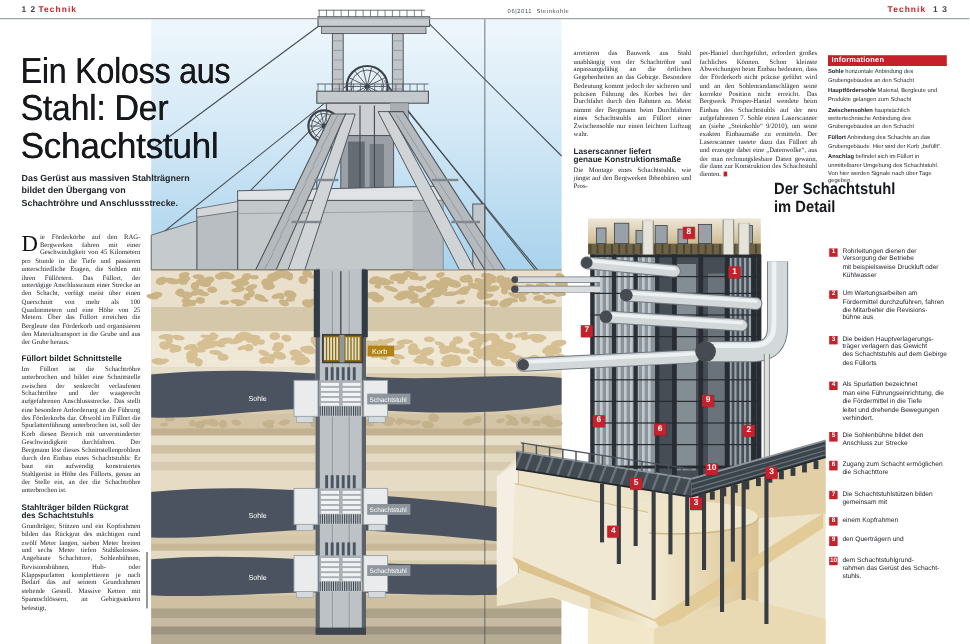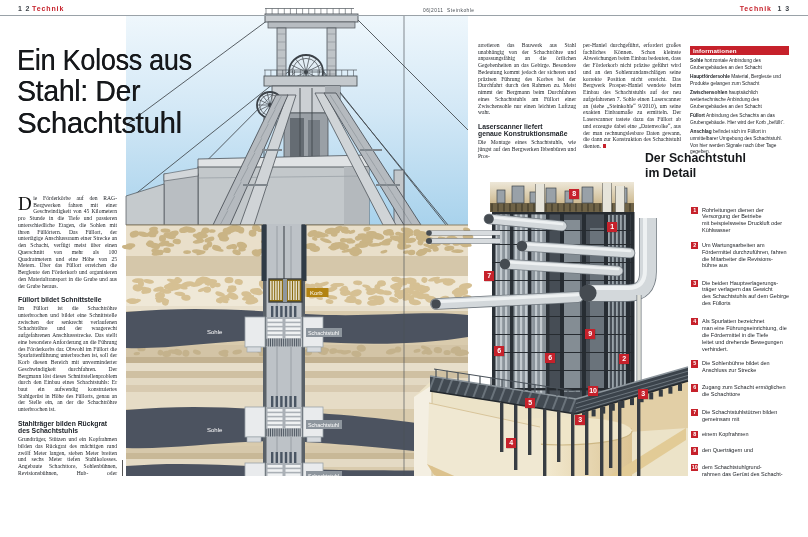--- a/index.html
+++ b/index.html
@@ -1,16 +1,16 @@
 <!DOCTYPE html>
 <html><head><meta charset="utf-8">
 <style>
 html,body{margin:0;padding:0;background:#fff}
 body{width:808px;height:537px;overflow:hidden;font-family:"Liberation Sans",sans-serif;-webkit-font-smoothing:antialiased}
-#page{position:relative;width:808px;height:476px;background:#fff;overflow:hidden}
+#page{position:relative;width:808px;height:537px;background:#fff;overflow:hidden}
 b{font-weight:bold}
 </style></head>
 <body>
 <div id="page">
 <svg style="position:absolute;left:0;top:0" width="808" height="537" viewBox="0 0 808 537">
       <defs>
 <linearGradient id="sky" x1="0" y1="0" x2="0" y2="1">
  <stop offset="0" stop-color="#eff7fc"></stop>
  <stop offset="0.45" stop-color="#d3e8f6"></stop>
  <stop offset="1" stop-color="#a8d2ec"></stop>
@@ -902,20 +902,21 @@
 <div style="position:absolute;left:18px;top:4.5px;font-size:7px;font-weight:bold;letter-spacing:0.8px;color:#3d4349">1 2</div>
     <div style="position:absolute;left:32px;top:4.5px;font-size:7px;font-weight:bold;letter-spacing:0.9px;color:#c6212b">Technik</div>
     <div style="position:absolute;left:0;top:15px;width:808px;height:1px;background:#9aa2a8"></div>
     <div style="position:absolute;left:423px;top:7.5px;font-size:4.8px;letter-spacing:0.5px;color:#454b51">06|2011&nbsp; Steinkohle</div>
     <div style="position:absolute;left:690px;top:4.5px;width:100px;text-align:right;font-size:7px;font-weight:bold;letter-spacing:0.9px;color:#c6212b">Technik&nbsp; <span style="color:#3d4349">1 3</span></div>
     <div style="position:absolute;left:17px;top:44px;font-size:30px;color:#16181b;line-height:31.3px;letter-spacing:-0.3px;text-shadow:0.25px 0 0 #16181b">
 <div style="transform:scaleX(0.90);transform-origin:0 0">Ein Koloss aus</div>
 <div style="transform:scaleX(0.944);transform-origin:0 0">Stahl: Der</div>
 <div style="transform:scaleX(0.98);transform-origin:0 0">Schachtstuhl</div>
     </div>
+    <div style="position:absolute;left:18px;top:143.5px;width:170px;font-size:7.4px;font-weight:bold;line-height:10.7px;color:#22262c">Das Gerüst aus massiven Stahlträgnern<br>bildet den Übergang von<br>Schachtröhre und Anschlussstrecke.</div>
     <div style="position:absolute;left:18px;top:195px;width:99px;font-family:'Liberation Serif',serif;font-size:5.6px;line-height:6.74px;text-align:justify;color:#1c1f24">
 <div><span style="float:left;font-size:19px;line-height:16.5px;padding:1px 1.5px 0 0;font-family:'Liberation Serif',serif;color:#111">D</span>ie Förderkörbe auf den RAG-Bergwerken fahren mit einer Geschwindigkeit von 45 Kilometern pro Stunde in die Tiefe und passieren unterschiedliche Etagen, die Sohlen mit ihren Füllörtern. Das Füllort, der untertägige Anschlussraum einer Strecke an den Schacht, verfügt meist über einen Querschnitt von mehr als 100 Quadratmetern und eine Höhe von 25 Metern. Über das Füllort erreichen die Bergleute den Förderkorb und organisieren den Materialtransport in die Grube und aus der Grube heraus.</div>
 <div style="font-family:'Liberation Sans',sans-serif;font-size:6.8px;font-weight:bold;line-height:7.4px;color:#22262c;margin-top:7px">Füllort bildet Schnittstelle</div>
 <div style="margin-top:1.5px">Im Füllort ist die Schachtröhre unterbrochen und bildet eine Schnittstelle zwischen der senkrecht verlaufenen Schachtröhre und der waagerecht aufgefahrenen Anschlussstrecke. Das stellt eine besondere Anforderung an die Führung des Förderkorbs dar. Obwohl im Füllort die Spurlattenführung unterbrochen ist, soll der Korb diesen Bereich mit unverminderter Geschwindigkeit durchfahren. Der Bergmann löst dieses Schnittstellenproblem durch den Einbau eines Schachtstuhls: Er baut ein aufwendig konstruiertes Stahlgerüst in Höhe des Füllorts, genau an der Stelle ein, an der die Schachtröhre unterbrochen ist.</div>
 <div style="font-family:'Liberation Sans',sans-serif;font-size:6.8px;font-weight:bold;line-height:7.4px;color:#22262c;margin-top:7px">Stahlträger bilden Rückgrat<br>des Schachtstuhls</div>
 <div style="margin-top:1.5px">Grundträger, Stützen und ein Kopfrahmen bilden das Rückgrat des mächtigen rund zwölf Meter langen, sieben Meter breiten und sechs Meter tiefen Stahlkolosses. Angebaute Schachttore, Sohlenbühnen, Revisionsbühnen, Hub- oder Klappspurlatten komplettieren je nach Bedarf das auf seinem Grundrahmen stehende Gestell. Massive Ketten mit Spannschlössern, an Gebirgsankern befestigt,</div>
 </div>
     <div style="position:absolute;left:121.6px;top:460px;width:1px;height:47px;background:#555"></div>
     <div style="position:absolute;left:478px;top:42px;width:98px;font-family:'Liberation Serif',serif;font-size:5.6px;line-height:6.74px;text-align:justify;color:#1c1f24">
 <div>arretieren das Bauwerk aus Stahl unabhängig von der Schachtröhre und anpassungsfähig an die örtlichen Gegebenheiten an das Gebirge. Besondere Bedeutung kommt jedoch der sicheren und präzisen Führung des Korbes bei der Durchfahrt durch den Rahmen zu. Meist nimmt der Bergmann beim Durchfahren eines Schachtstuhls am Füllort einer Zwischensohle nur einen leichten Luftzug wahr.</div>

